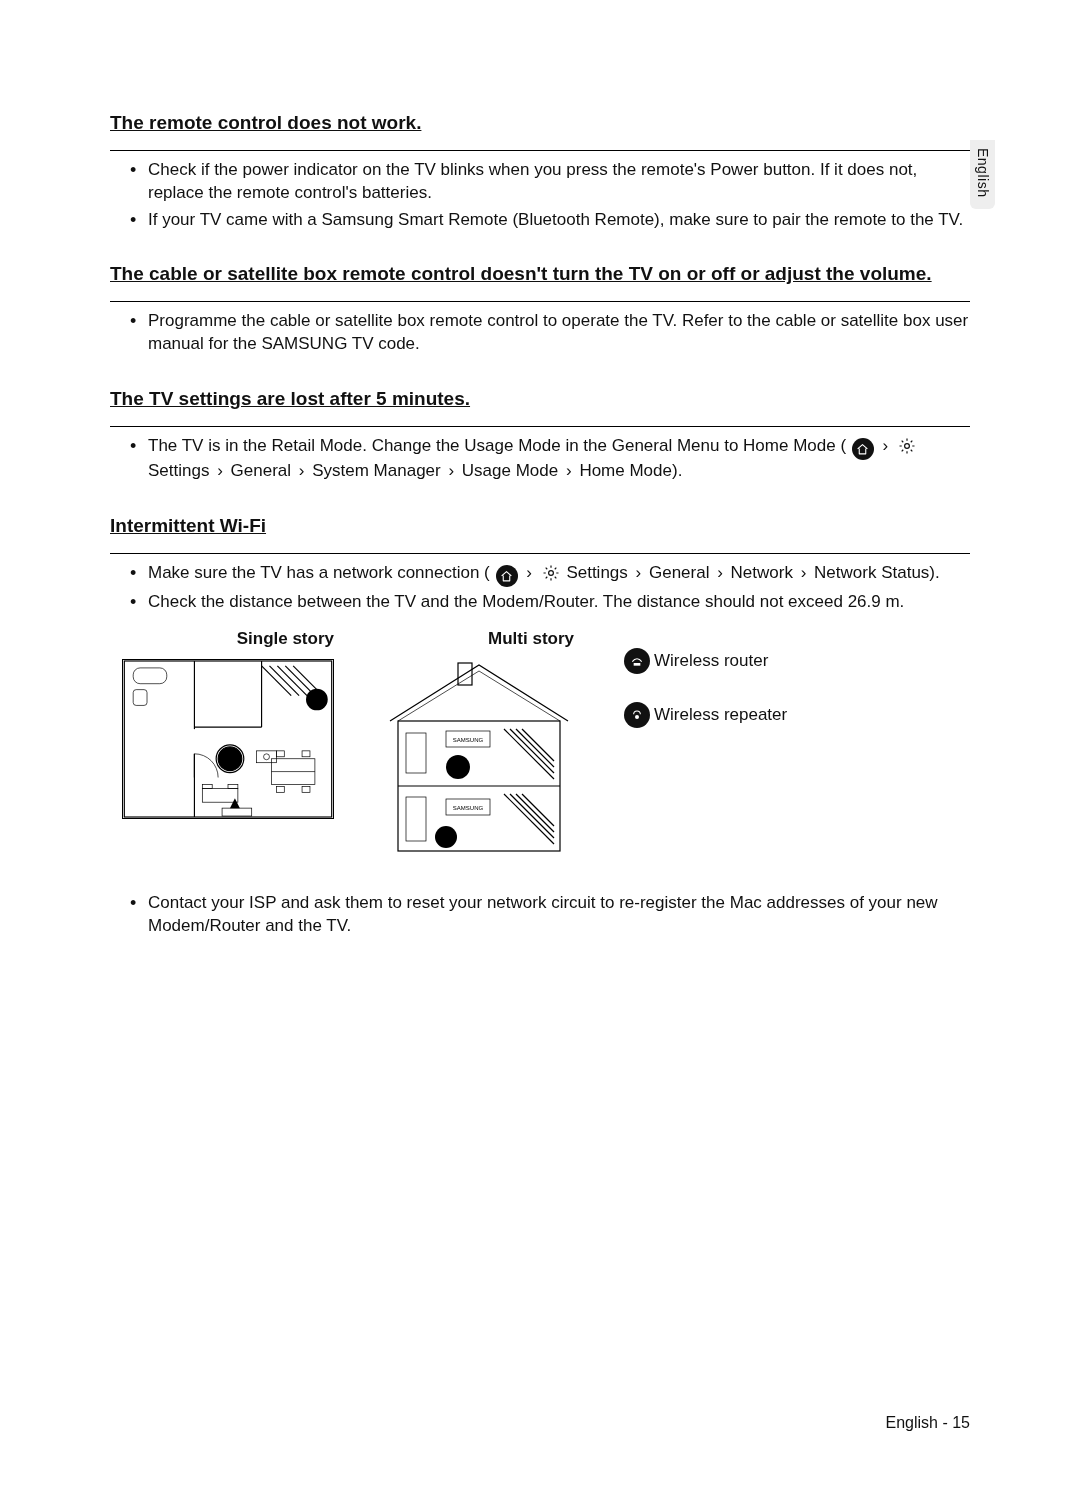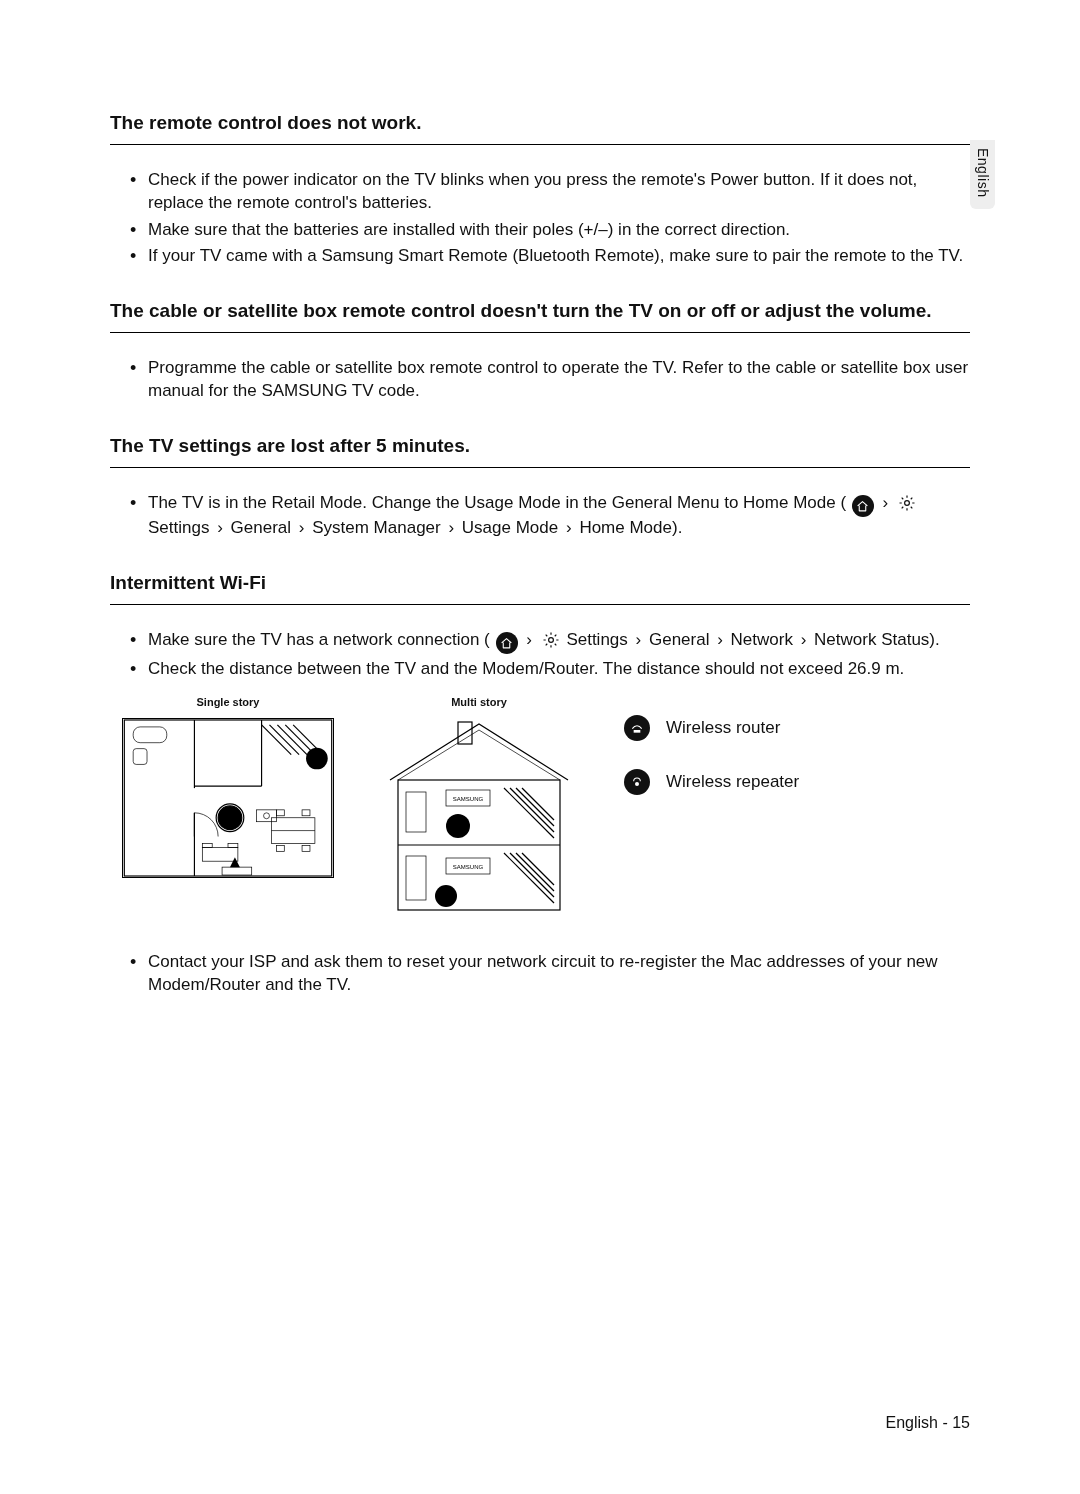--- a/index.html
+++ b/index.html
@@ -22,25 +22,26 @@
     font-size: 14px;
     background: #eee;
     padding: 8px 3px 12px 3px;
     border-radius: 0 0 6px 6px;
     letter-spacing: 0.5px;
   }
   h2.section {
     font-size: 19px;
     font-weight: 700;
     border-bottom: 1.5px solid #000;
-    padding-bottom: 8px;
-    margin-bottom: 24px;
+    padding-bottom: 14px;
+    margin-bottom: 8px;
     margin-top: 26px;
     display: inline-block;
     min-width: 100%;
+    text-decoration: underline;
   }
   h2.section:first-of-type { margin-top: 0; }
   ul { list-style: none; padding-left: 20px; margin-bottom: 4px; }
   li {
     position: relative;
     padding-left: 18px;
     margin-bottom: 4px;
   }
   li::before {
     content: "•";
@@ -71,27 +72,27 @@
   }
   .gear-outline svg { width: 18px; height: 18px; }
 
   .diagrams {
     display: flex;
     gap: 50px;
     margin: 14px 0 28px 12px;
     align-items: flex-start;
   }
   .dia-block { text-align: center; }
-  .dia-title { font-weight: 700; font-size: 11px; margin-bottom: 8px; }
+  .dia-title { font-weight: 700; font-size: 17px; margin-bottom: 8px; text-align: right; }
   .dia-frame { border: 1.5px solid #000; }
   .legend { padding-top: 20px; }
   .legend-row {
     display: flex;
     align-items: center;
-    gap: 16px;
+    gap: 4px;
     margin-bottom: 28px;
     font-size: 17px;
   }
   .legend-icon {
     width: 26px; height: 26px;
     background: #111;
     border-radius: 50%;
     display: flex; align-items: center; justify-content: center;
   }
   .legend-icon svg { width: 16px; height: 16px; }
@@ -116,21 +117,20 @@
 
 
 
 
 <div class="side-tab">English</div>
 
 
 <h2 class="section">The remote control does not work.</h2>
 <ul>
   <li>Check if the power indicator on the TV blinks when you press the remote's Power button. If it does not, replace the remote control's batteries.</li>
-  <li>Make sure that the batteries are installed with their poles (+/–) in the correct direction.</li>
   <li>If your TV came with a Samsung Smart Remote (Bluetooth Remote), make sure to pair the remote to the TV.</li>
 </ul>
 
 
 <h2 class="section">The cable or satellite box remote control doesn't turn the TV on or off or adjust the volume.</h2>
 <ul>
   <li>Programme the cable or satellite box remote control to operate the TV. Refer to the cable or satellite box user manual for the SAMSUNG TV code.</li>
 </ul>
 
 

